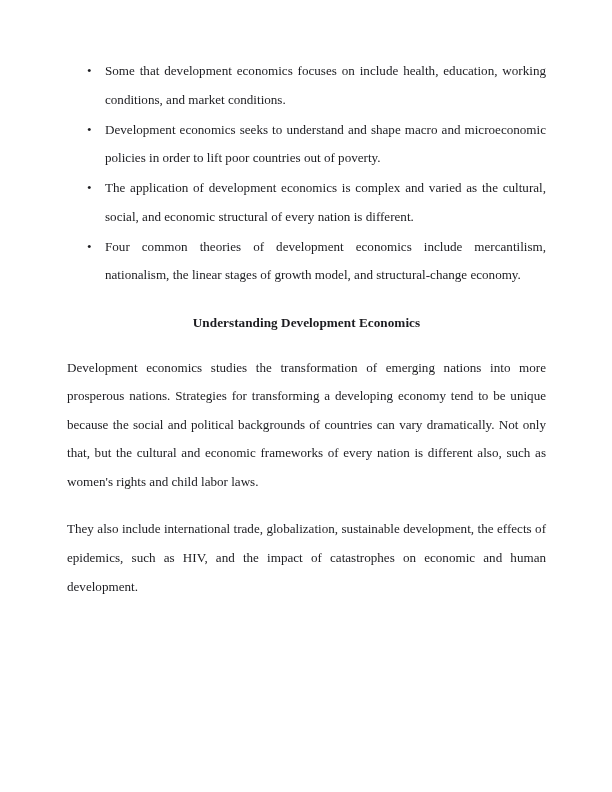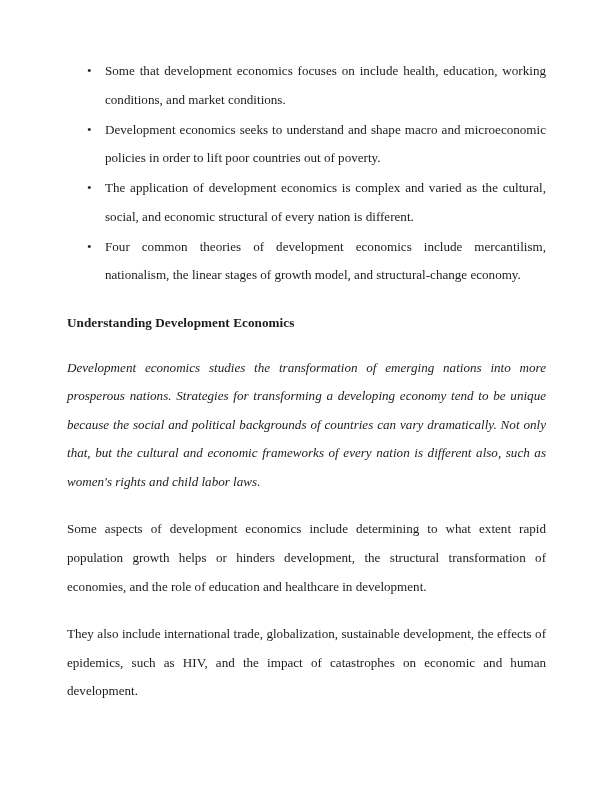--- a/index.html
+++ b/index.html
@@ -53,36 +53,35 @@
   .bullet-text {
     display: block;
   }
 
   
   .section-heading {
     font-size: 13.2px;
     font-weight: bold;
     line-height: 22px;
     margin: 22px 0 0 0;
-    text-align: left;
+    text-align: center;
     letter-spacing: 0.05px;
   }
 
   
   .body-paragraph {
     font-size: 13.1px;
     line-height: 28.6px;
     text-align: justify;
     text-justify: inter-word;
     margin: 19px 0 0 0;
     hyphens: none;
   }
   .body-paragraph.first-para {
     margin-top: 20px;
-    font-style: italic;
   }
 </style>
 </head>
 <body>
 
 <div class="page">
   <div class="content">
 
     <ul class="bullet-list">
       <li class="bullet-item">
@@ -99,17 +98,16 @@
       </li>
       <li class="bullet-item">
         <span class="bullet-glyph">•</span>
         <span class="bullet-text">Four common theories of development economics include mercantilism, nationalism, the linear stages of growth model, and structural-change economy.</span>
       </li>
     </ul>
 
     <h2 class="section-heading">Understanding Development Economics</h2>
 
     <p class="body-paragraph first-para">Development economics studies the transformation of emerging nations into more prosperous nations. Strategies for transforming a developing economy tend to be unique because the social and political backgrounds of countries can vary dramatically. Not only that, but the cultural and economic frameworks of every nation is different also, such as women's rights and child labor laws.</p>
-    <p class="body-paragraph">Some aspects of development economics include determining to what extent rapid population growth helps or hinders development, the structural transformation of economies, and the role of education and healthcare in development.</p>
     <p class="body-paragraph">They also include international trade, globalization, sustainable development, the effects of epidemics, such as HIV, and the impact of catastrophes on economic and human development.</p>
 
   </div>
 </div>
 
 </body></html>

